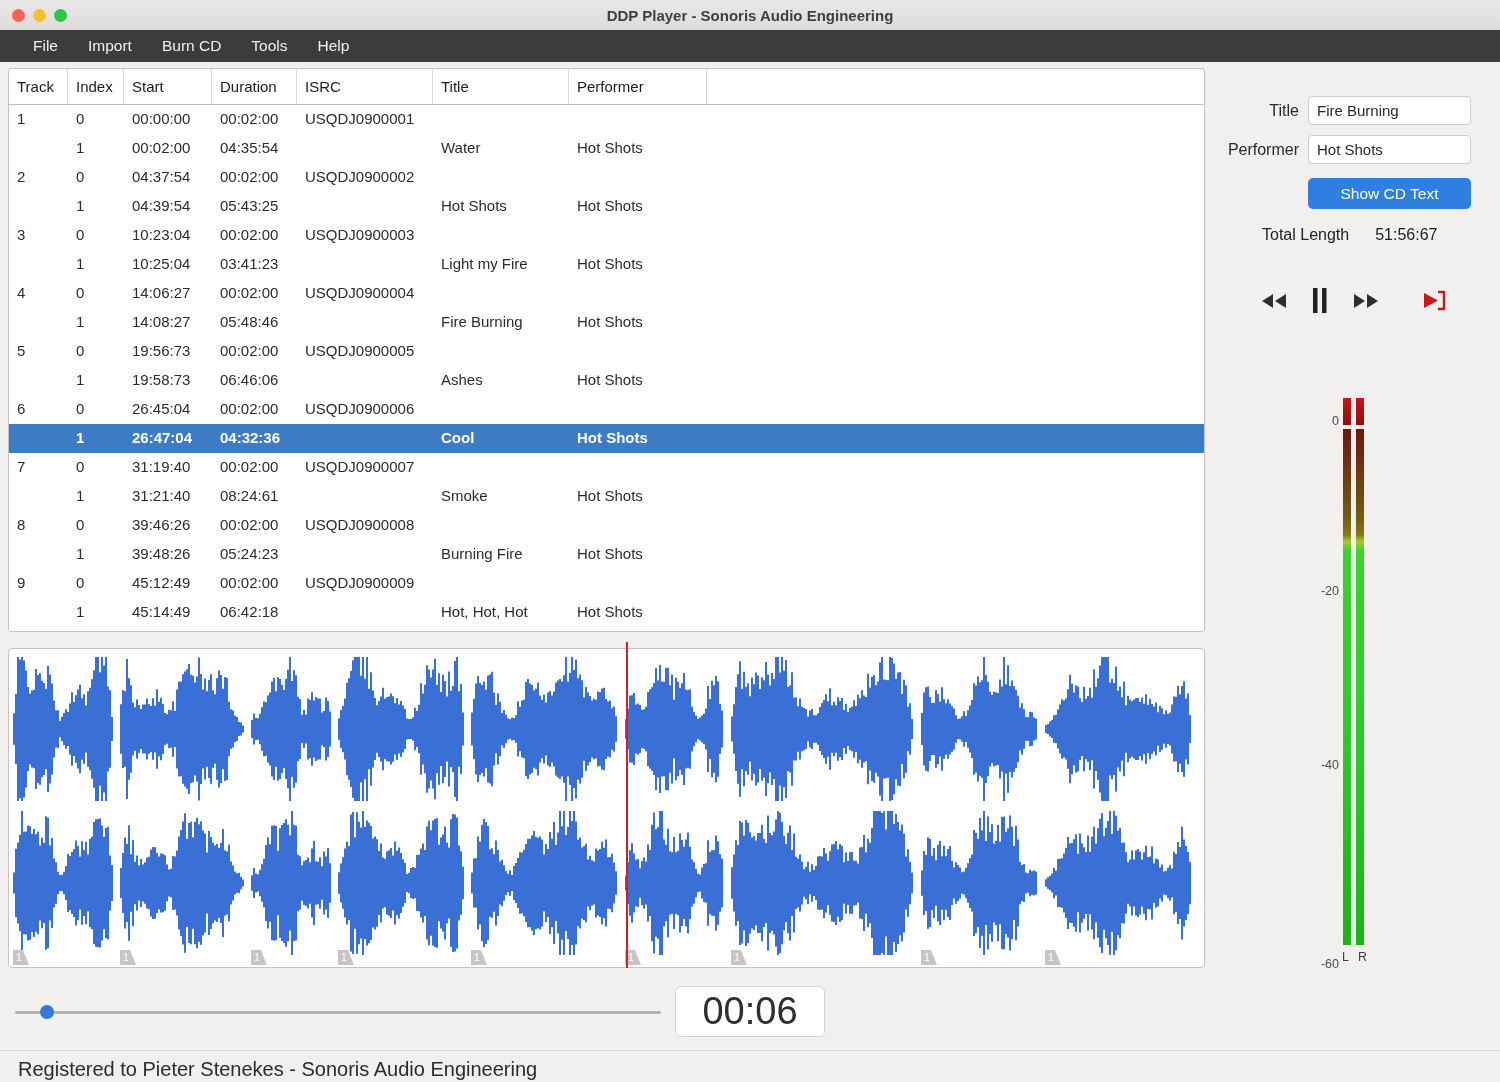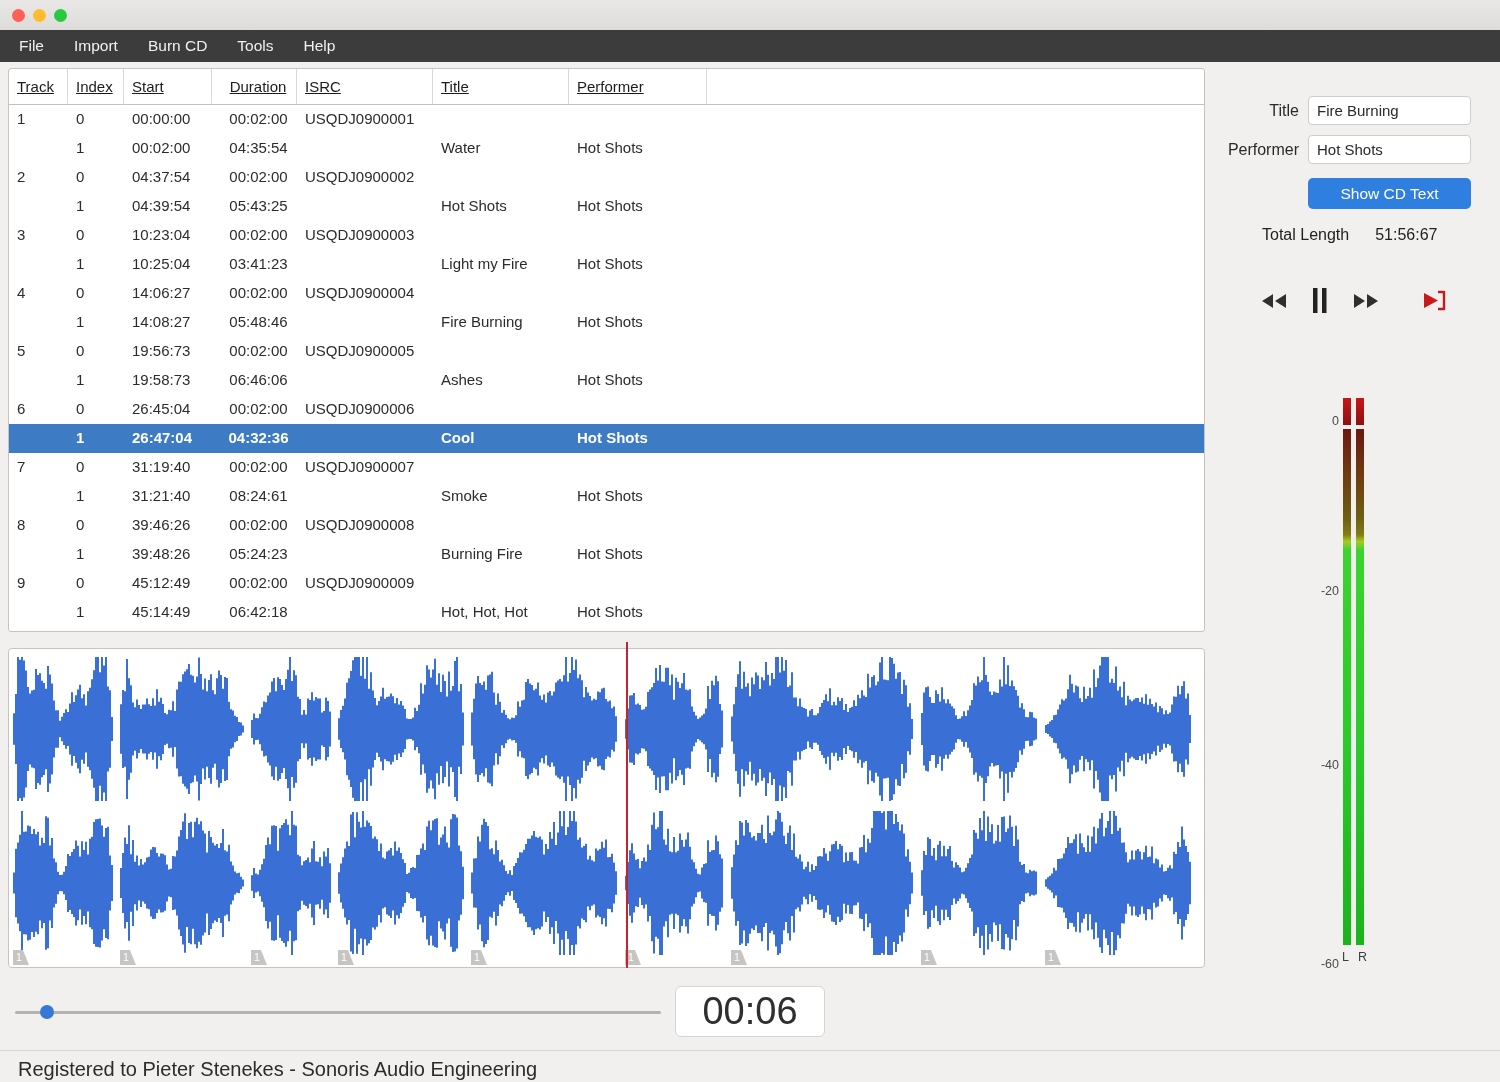--- a/index.html
+++ b/index.html
@@ -20,32 +20,32 @@
   .lights { position:absolute; left:12px; top:0; height:30px; display:flex; align-items:center; gap:8px; }
   .light { width:13px; height:13px; border-radius:50%; display:inline-block; }
   .light.red { background:#ff5f57; }
   .light.yellow { background:#febc2e; }
   .light.green { background:#28c840; }
   .win-title { width:100%; text-align:center; font-size:15px; font-weight:700; color:#3f3f3f; }
 
   
   .menubar {
     position:absolute; left:0; top:30px; width:1500px; height:32px;
-    background:#3c3c3c; display:flex; align-items:center; padding-left:4px;
+    background:#3c3c3c; display:flex; align-items:center; padding-left:18px;
   }
   .menu-item { color:#f1f1f1; font-size:15.5px; padding:6px 15px; cursor:default; }
 
   
   .table-panel {
     position:absolute; left:8px; top:68px; width:1197px; height:564px;
     background:#fff; border:1px solid #c6c4c2; border-radius:3px; overflow:hidden;
   }
   .thead { display:flex; height:36px; border-bottom:1px solid #c3c1bf; font-size:15px; color:#1c1c1c; }
-  .hcell { padding:9px 0 0 8px; border-right:1px solid #dbd9d7; font-weight:500; white-space:nowrap; overflow:hidden;text-decoration:underline; }
-  .c0 { width:59px; } .c1 { width:56px; } .c2 { width:88px; } .c3 { width:85px;text-align:center; }
+  .hcell { padding:9px 0 0 8px; border-right:1px solid #dbd9d7; font-weight:500; white-space:nowrap; overflow:hidden; }
+  .c0 { width:59px; } .c1 { width:56px; } .c2 { width:88px; } .c3 { width:85px; }
   .c4 { width:136px; } .c5 { width:136px; } .c6 { width:138px; } .c7 { flex:1; border-right:none; }
   .trow { display:flex; height:29px; font-size:15px; color:#2c2c2c; }
   .trow .cell { padding:5px 0 0 8px; white-space:nowrap; overflow:hidden; }
   .trow.selected { background:#3d7cc4; color:#fff; font-weight:700; }
 
   
   .side-panel { position:absolute; left:1215px; top:68px; width:285px; height:900px; }
   .field-row { display:grid; grid-template-columns:84px 163px; column-gap:9px; align-items:center; margin:0 0 10px 0; }
   .field-row label { text-align:right; font-size:16px; color:#2a2a2a; }
   .field-row input {
@@ -109,20 +109,21 @@
 </style>
 </head>
 <body>
 
 <div class="titlebar">
   <div class="lights">
     <span class="light red"></span>
     <span class="light yellow"></span>
     <span class="light green"></span>
   </div>
+  <div class="win-title">DDP Player - Sonoris Audio Engineering</div>
 </div>
 
 <nav class="menubar">
   <span class="menu-item">File</span>
   <span class="menu-item">Import</span>
   <span class="menu-item">Burn CD</span>
   <span class="menu-item">Tools</span>
   <span class="menu-item">Help</span>
 </nav>
 

